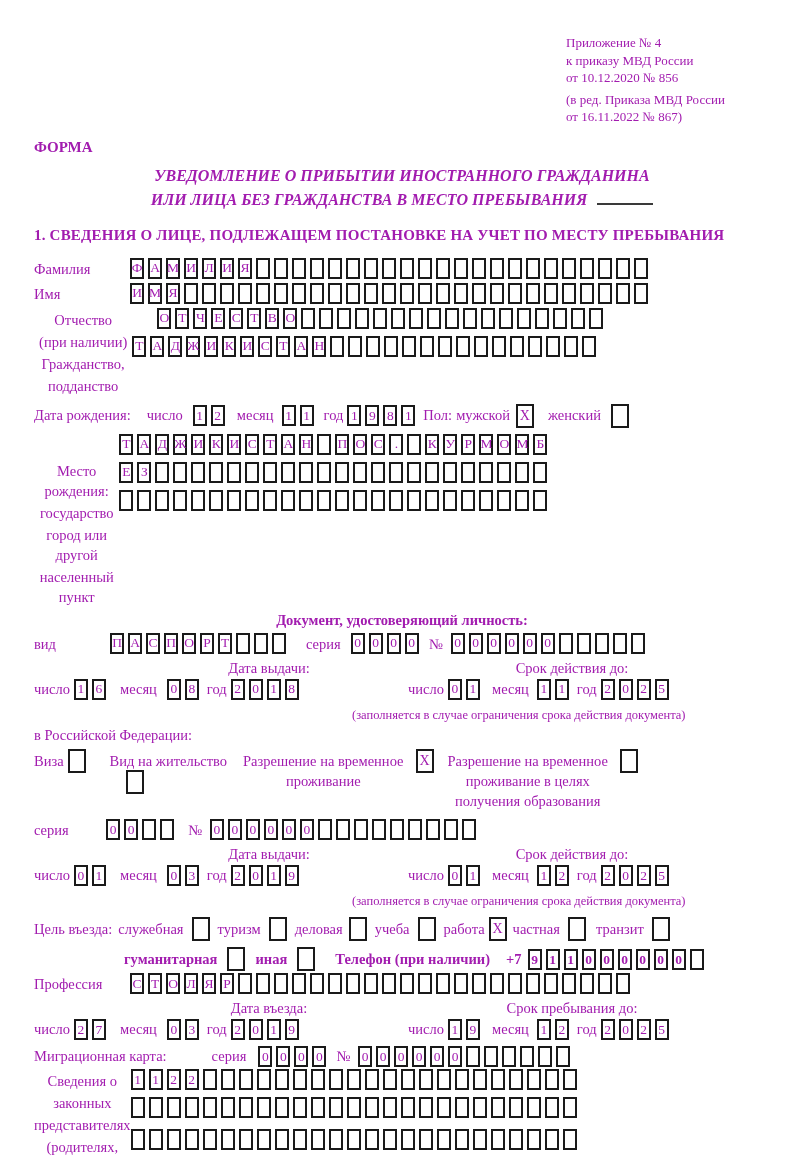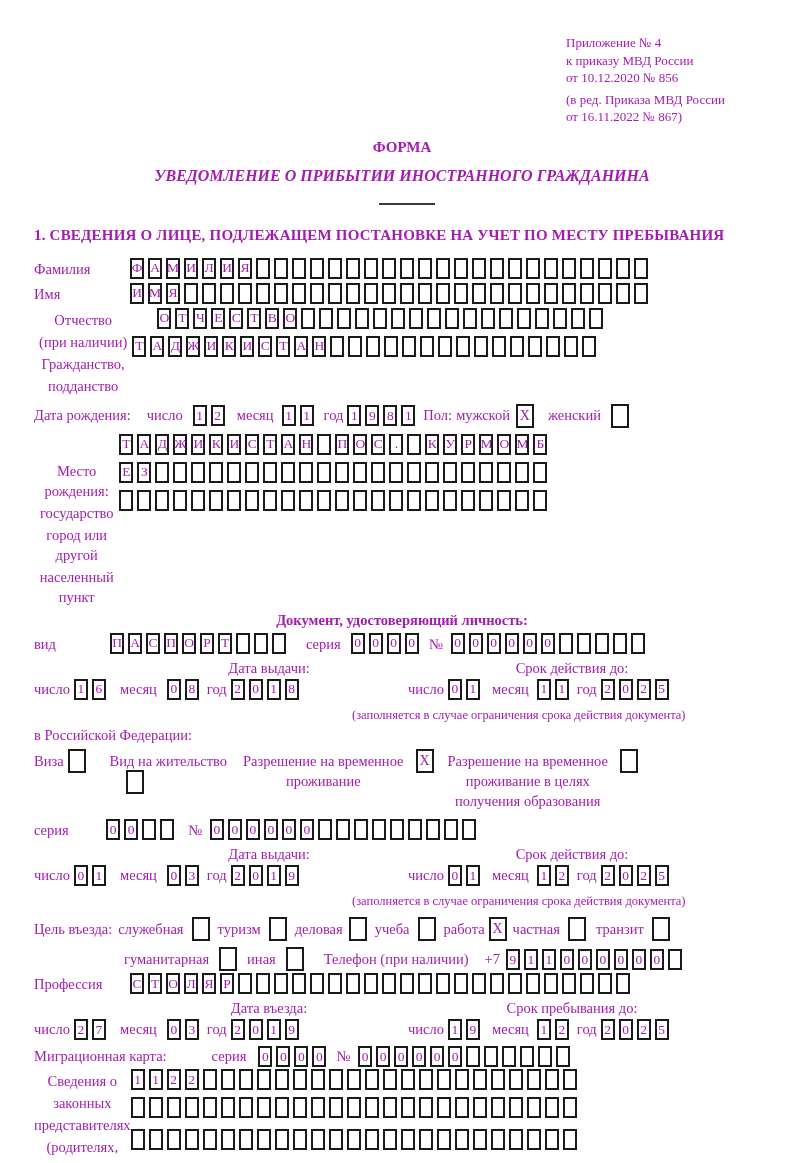--- a/index.html
+++ b/index.html
@@ -5,21 +5,21 @@
   * { box-sizing: border-box; }
   html,body { margin:0; padding:0; background:#ffffff; }
   .page {
     width:800px; height:1163px; overflow:hidden; position:relative;
     background:#fff; color:#a21caf;
     font-family:"Liberation Serif","DejaVu Serif",serif;
     font-size:14.5px; padding:34px 30px 10px 34px;
   }
   .appendix { margin-left:532px; font-size:13px; line-height:1.35; }
   .appendix .blk2 { margin-top:4px; }
-  .form-label { text-align:center; font-weight:bold; margin-top:13px; font-size:15px; }
+  .form-label { text-align:left; font-weight:bold; margin-top:13px; font-size:15px; }
   .title { text-align:center; font-weight:bold; font-size:16px; line-height:1.5; margin-top:8px;font-style:italic; }
   .blank-line { display:inline-block; width:56px; border-bottom:2.5px solid #3a3a3a; height:14px; margin-left:10px; }
   .section-heading { font-weight:bold; font-size:15px; margin-top:15px; letter-spacing:0.2px; }
 
   .frow { display:flex; align-items:flex-start; margin-top:4px; }
   .inline-row { display:flex; align-items:center; margin-top:6px; }
   .flabel { flex-shrink:0; padding-top:3px; }
   .mlab { line-height:20px; padding-top:2px; flex-shrink:0;text-align:center; }
   .w72{width:72px;} .w76{width:76px;} .w96{width:96px;} .w146{width:146px;} .w171{width:171px;margin-top:25px;}
   .cells { display:inline-flex; flex-wrap:nowrap; }
@@ -67,21 +67,21 @@
       <div>(в ред. Приказа МВД России</div>
       <div>от 16.11.2022 № 867)</div>
     </div>
   </div>
 
   <div class="form-label">ФОРМА</div>
 
   <div class="title">
     <div>УВЕДОМЛЕНИЕ О ПРИБЫТИИ ИНОСТРАННОГО ГРАЖДАНИНА</div>
     <div>
-      <span class="blank-line"></span>
+      <span>ИЛИ ЛИЦА БЕЗ ГРАЖДАНСТВА В МЕСТО ПРЕБЫВАНИЯ</span><span class="blank-line"></span>
     </div>
   </div>
 
   <div class="section-heading">1. СВЕДЕНИЯ О ЛИЦЕ, ПОДЛЕЖАЩЕМ ПОСТАНОВКЕ НА УЧЕТ ПО МЕСТУ ПРЕБЫВАНИЯ</div>
 
   <div class="frow" style="margin-top:14px;">
     <div class="flabel w96">Фамилия</div>
     <div class="cells">
         <span class="cell">Ф</span>
         <span class="cell">А</span>
@@ -531,21 +531,21 @@
     <span class="checkbox ml6"></span>
     <span class="ml8">учеба</span>
     <span class="checkbox ml8"></span>
     <span class="ml8">работа</span>
     <span class="checkbox ml4">X</span>
     <span class="ml6">частная</span>
     <span class="checkbox ml8"></span>
     <span class="ml10">транзит</span>
     <span class="checkbox ml8"></span>
   </div>
-  <div class="inline-row" style="padding-left:90px;">
+  <div class="inline-row" style="padding-left:90px;font-weight:bold;">
     <span>гуманитарная</span>
     <span class="checkbox ml10"></span>
     <span class="ml10">иная</span>
     <span class="checkbox ml10"></span>
     <span class="ml20">Телефон (при наличии)</span>
     <span class="ml16">+7</span>
     <span class="cells ml6">
         <span class="cell">9</span>
         <span class="cell">1</span>
         <span class="cell">1</span>

